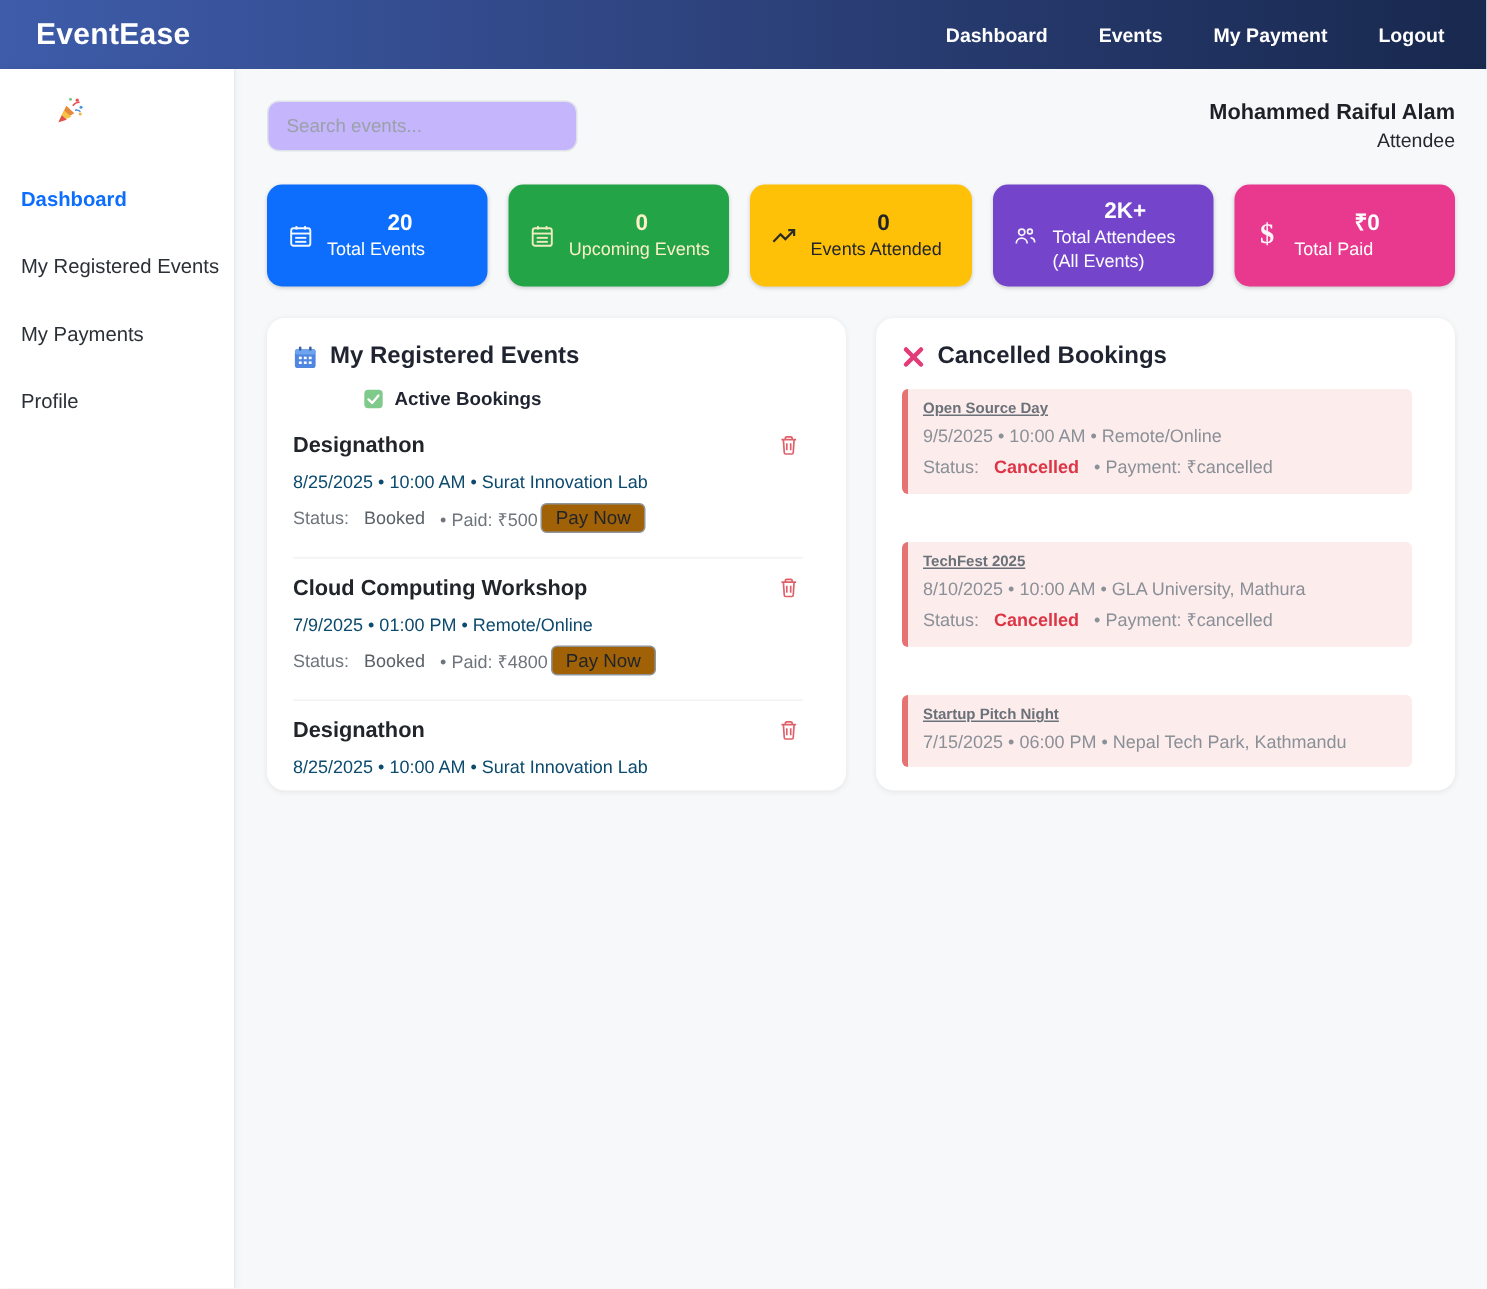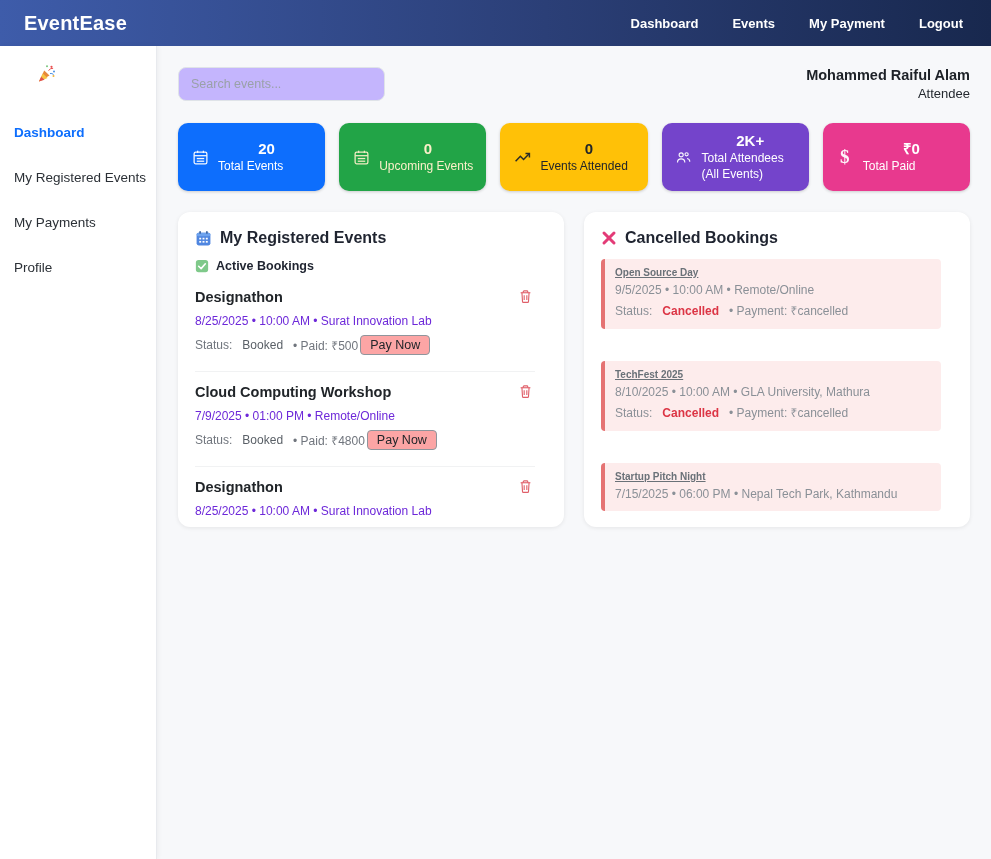--- a/index.html
+++ b/index.html
@@ -67,38 +67,38 @@
   .dollar-glyph { font-size:19px; font-weight:600; font-family:"Liberation Serif", serif; }
 
   
   .panels { margin-top:21px; display:flex; gap:20px; align-items:flex-start; }
   .panel {
     flex:1; background:#fff; border-radius:12px;
     box-shadow:0 1px 4px rgba(0,0,0,.08);
     padding:17px; height:315px;
   }
   .panel-header { display:flex; align-items:center; gap:8px; font-size:16px; font-weight:700; color:#1f2430; }
-  .sub-row { margin-top:12px; display:flex; align-items:flex-end; gap:7px; font-size:12.5px; font-weight:700; color:#1f2430; }
+  .sub-row { margin-top:12px; display:flex; align-items:flex-end; gap:7px; font-size:12.5px; font-weight:700; color:#1f2430;margin-left:47px; }
 
   .scroll { overflow-y:auto; padding-right:12px; }
   .scroll::-webkit-scrollbar { width:8px; }
   .scroll::-webkit-scrollbar-track { background:#f3f4f6; border-radius:4px; }
   .scroll::-webkit-scrollbar-thumb { background:#c7c9cc; border-radius:4px; }
 
   .reg-list { margin-top:4px; height:246px; }
   .reg-item { padding:12px 0 16px; border-bottom:1px solid #f1f2f3; }
   .reg-title-row { display:flex; align-items:flex-start; }
   .reg-title { flex:1; font-size:14.5px; font-weight:600; color:#212529; }
   .trash-btn { background:none; border:none; cursor:pointer; padding:0 2px; line-height:0; }
-  .reg-meta { margin-top:9px; font-size:12px; color:#6d28d9; }
+  .reg-meta { margin-top:9px; font-size:12px; color:#0c4a6e; }
   .reg-status { margin-top:7px; font-size:12px; color:#70757d; display:flex; align-items:center; flex-wrap:nowrap; }
   .reg-status .gap { display:inline-block; width:10px; }
   .status-booked { color:#5a6067; }
   .pay-btn {
-    font-size:12.5px; color:#212529; background:#fca5a5;
+    font-size:12.5px; color:#212529; background:#a16207;
     border:1px solid #8f959c; border-radius:4px;
     padding:2px 9px; margin-left:2px; cursor:pointer;
     font-family:"Liberation Sans", sans-serif;
   }
 
   .can-list { margin-top:12px; height:256px; }
   .can-card {
     background:#fdecec; border-left:4px solid #e57373;
     border-radius:4px; padding:8px 10px 10px; margin-bottom:32px;
   }

